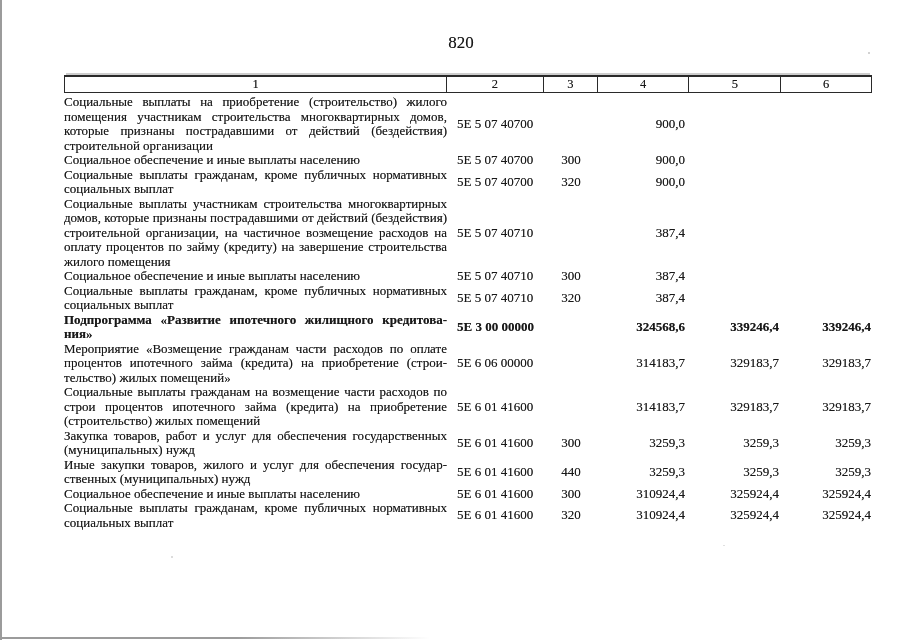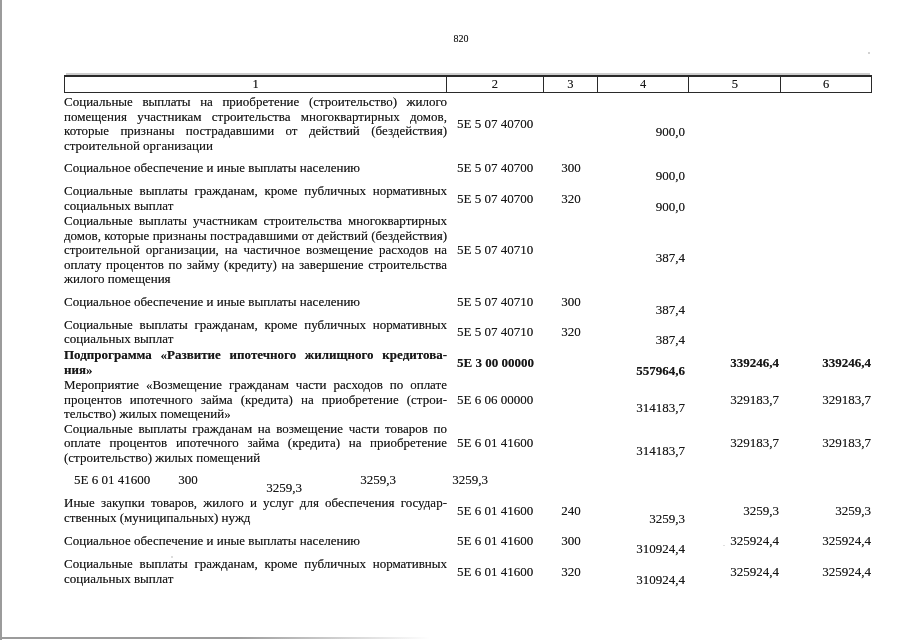--- a/index.html
+++ b/index.html
@@ -23,21 +23,21 @@
   }
   .speck { position: absolute; background: #c3c3c3; border-radius: 50%; }
   .speck.s1 { left: 868px; top: 52px; width: 2px; height: 2px; }
   .speck.s2 { left: 171px; top: 556px; width: 2px; height: 2px; background:#d0d0d0; }
   .speck.s3 { left: 723px; top: 545px; width: 2px; height: 1px; background:#d6d6d6; }
 
   .page-number {
     position: absolute;
     top: 33px; left: 461px;
     transform: translateX(-50%);
-    font-size: 10px;
+    font-size: 17px;
     text-shadow: 0 0 0.4px rgba(20,20,20,0.55);
   }
 
   .table {
     position: absolute;
     left: 64px; top: 75px;
     width: 808px;
     text-shadow: 0 0 0.4px rgba(20,20,20,0.55);
   }
   .thead {
@@ -64,21 +64,21 @@
   .row.bold { font-weight: bold; }
   .c {
     box-sizing: border-box;
     font-size: 13px;
     line-height: 14.5px;
     white-space: normal;
   }
   .c1 { width: 383px; text-align: justify; hyphens: manual; -webkit-hyphens: manual; }
   .c2 { width: 97px; padding-left: 10px; white-space: nowrap; }
   .c3 { width: 54px; text-align: center; }
-  .c4 { width: 92px; text-align: right; padding-right: 5px; margin-top: 16px; }
+  .c4 { width: 92px; text-align: right; padding-right: 5px; }
   .c5 { width: 92px; text-align: right; padding-right: 3px; }
   .c6 { width: 90px; text-align: right; padding-right: 1px; }
 </style>
 </head>
 <body>
 
 <div class="scan-edge-left"></div>
 <div class="scan-edge-bottom"></div>
 <div class="speck s1"></div>
 <div class="speck s2"></div>
@@ -141,51 +141,52 @@
     <div class="c c2">5Е 5 07 40710</div>
     <div class="c c3">320</div>
     <div class="c c4">387,4</div>
     <div class="c c5"></div>
     <div class="c c6"></div>
   </div>
       <div class="row bold">
     <div class="c c1">Подпрограмма «Развитие ипотечного жилищного кредитова­ния»</div>
     <div class="c c2">5Е 3 00 00000</div>
     <div class="c c3"></div>
-    <div class="c c4">557964,6</div>
+    <div class="c c4">324568,6</div>
     <div class="c c5">339246,4</div>
     <div class="c c6">339246,4</div>
   </div>
       <div class="row">
     <div class="c c1">Мероприятие «Возмещение гражданам части расходов по оплате процентов ипотечного займа (кредита) на приобретение (строи­тельство) жилых помещений»</div>
     <div class="c c2">5Е 6 06 00000</div>
     <div class="c c3"></div>
     <div class="c c4">314183,7</div>
     <div class="c c5">329183,7</div>
     <div class="c c6">329183,7</div>
   </div>
       <div class="row">
-    <div class="c c1">Социальные выплаты гражданам на возмещение части товаров по оплате процентов ипотечного займа (кредита) на приобретение (строительство) жилых помещений</div>
+    <div class="c c1">Социальные выплаты гражданам на возмещение части расходов по строи процентов ипотечного займа (кредита) на приобретение (строительство) жилых помещений</div>
     <div class="c c2">5Е 6 01 41600</div>
     <div class="c c3"></div>
     <div class="c c4">314183,7</div>
     <div class="c c5">329183,7</div>
     <div class="c c6">329183,7</div>
   </div>
       <div class="row">
+    <div class="c c1">Закупка товаров, работ и услуг для обеспечения государственных (муниципальных) нужд</div>
     <div class="c c2">5Е 6 01 41600</div>
     <div class="c c3">300</div>
     <div class="c c4">3259,3</div>
     <div class="c c5">3259,3</div>
     <div class="c c6">3259,3</div>
   </div>
       <div class="row">
     <div class="c c1">Иные закупки товаров, жилого и услуг для обеспечения государ­ственных (муниципальных) нужд</div>
     <div class="c c2">5Е 6 01 41600</div>
-    <div class="c c3">240</div>
+    <div class="c c3">440</div>
     <div class="c c4">3259,3</div>
     <div class="c c5">3259,3</div>
     <div class="c c6">3259,3</div>
   </div>
       <div class="row">
     <div class="c c1">Социальное обеспечение и иные выплаты населению</div>
     <div class="c c2">5Е 6 01 41600</div>
     <div class="c c3">300</div>
     <div class="c c4">310924,4</div>
     <div class="c c5">325924,4</div>

